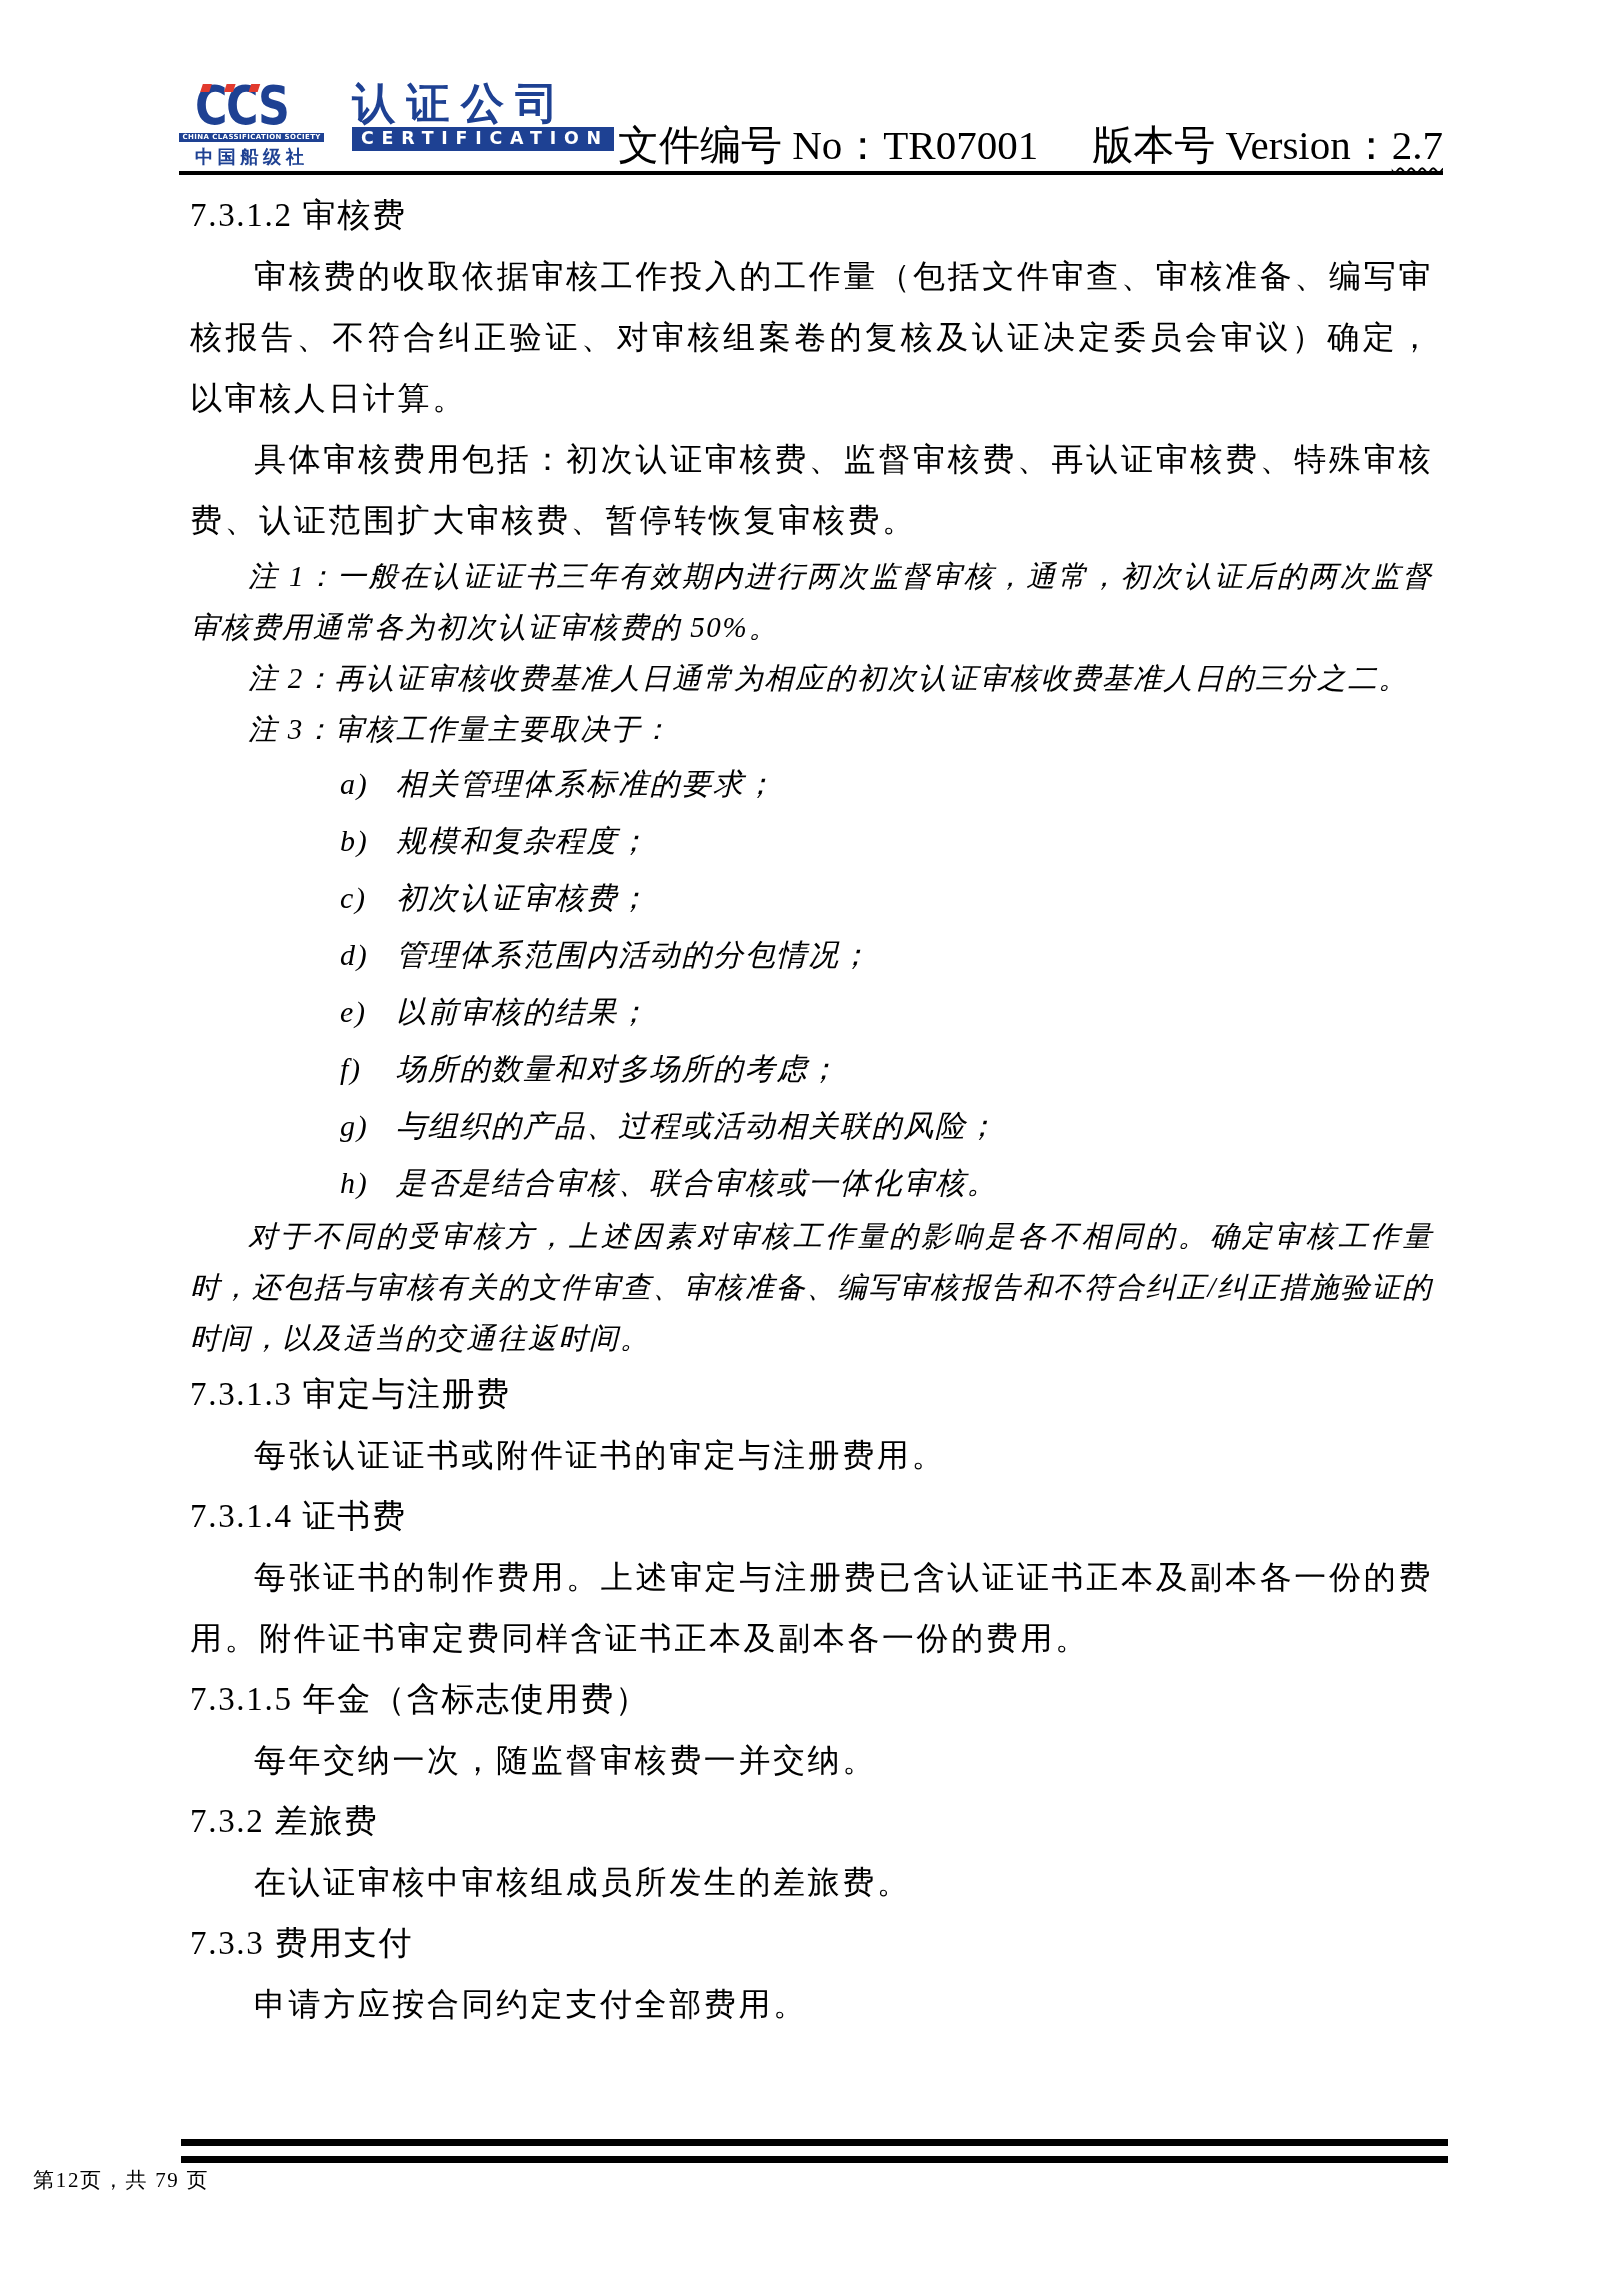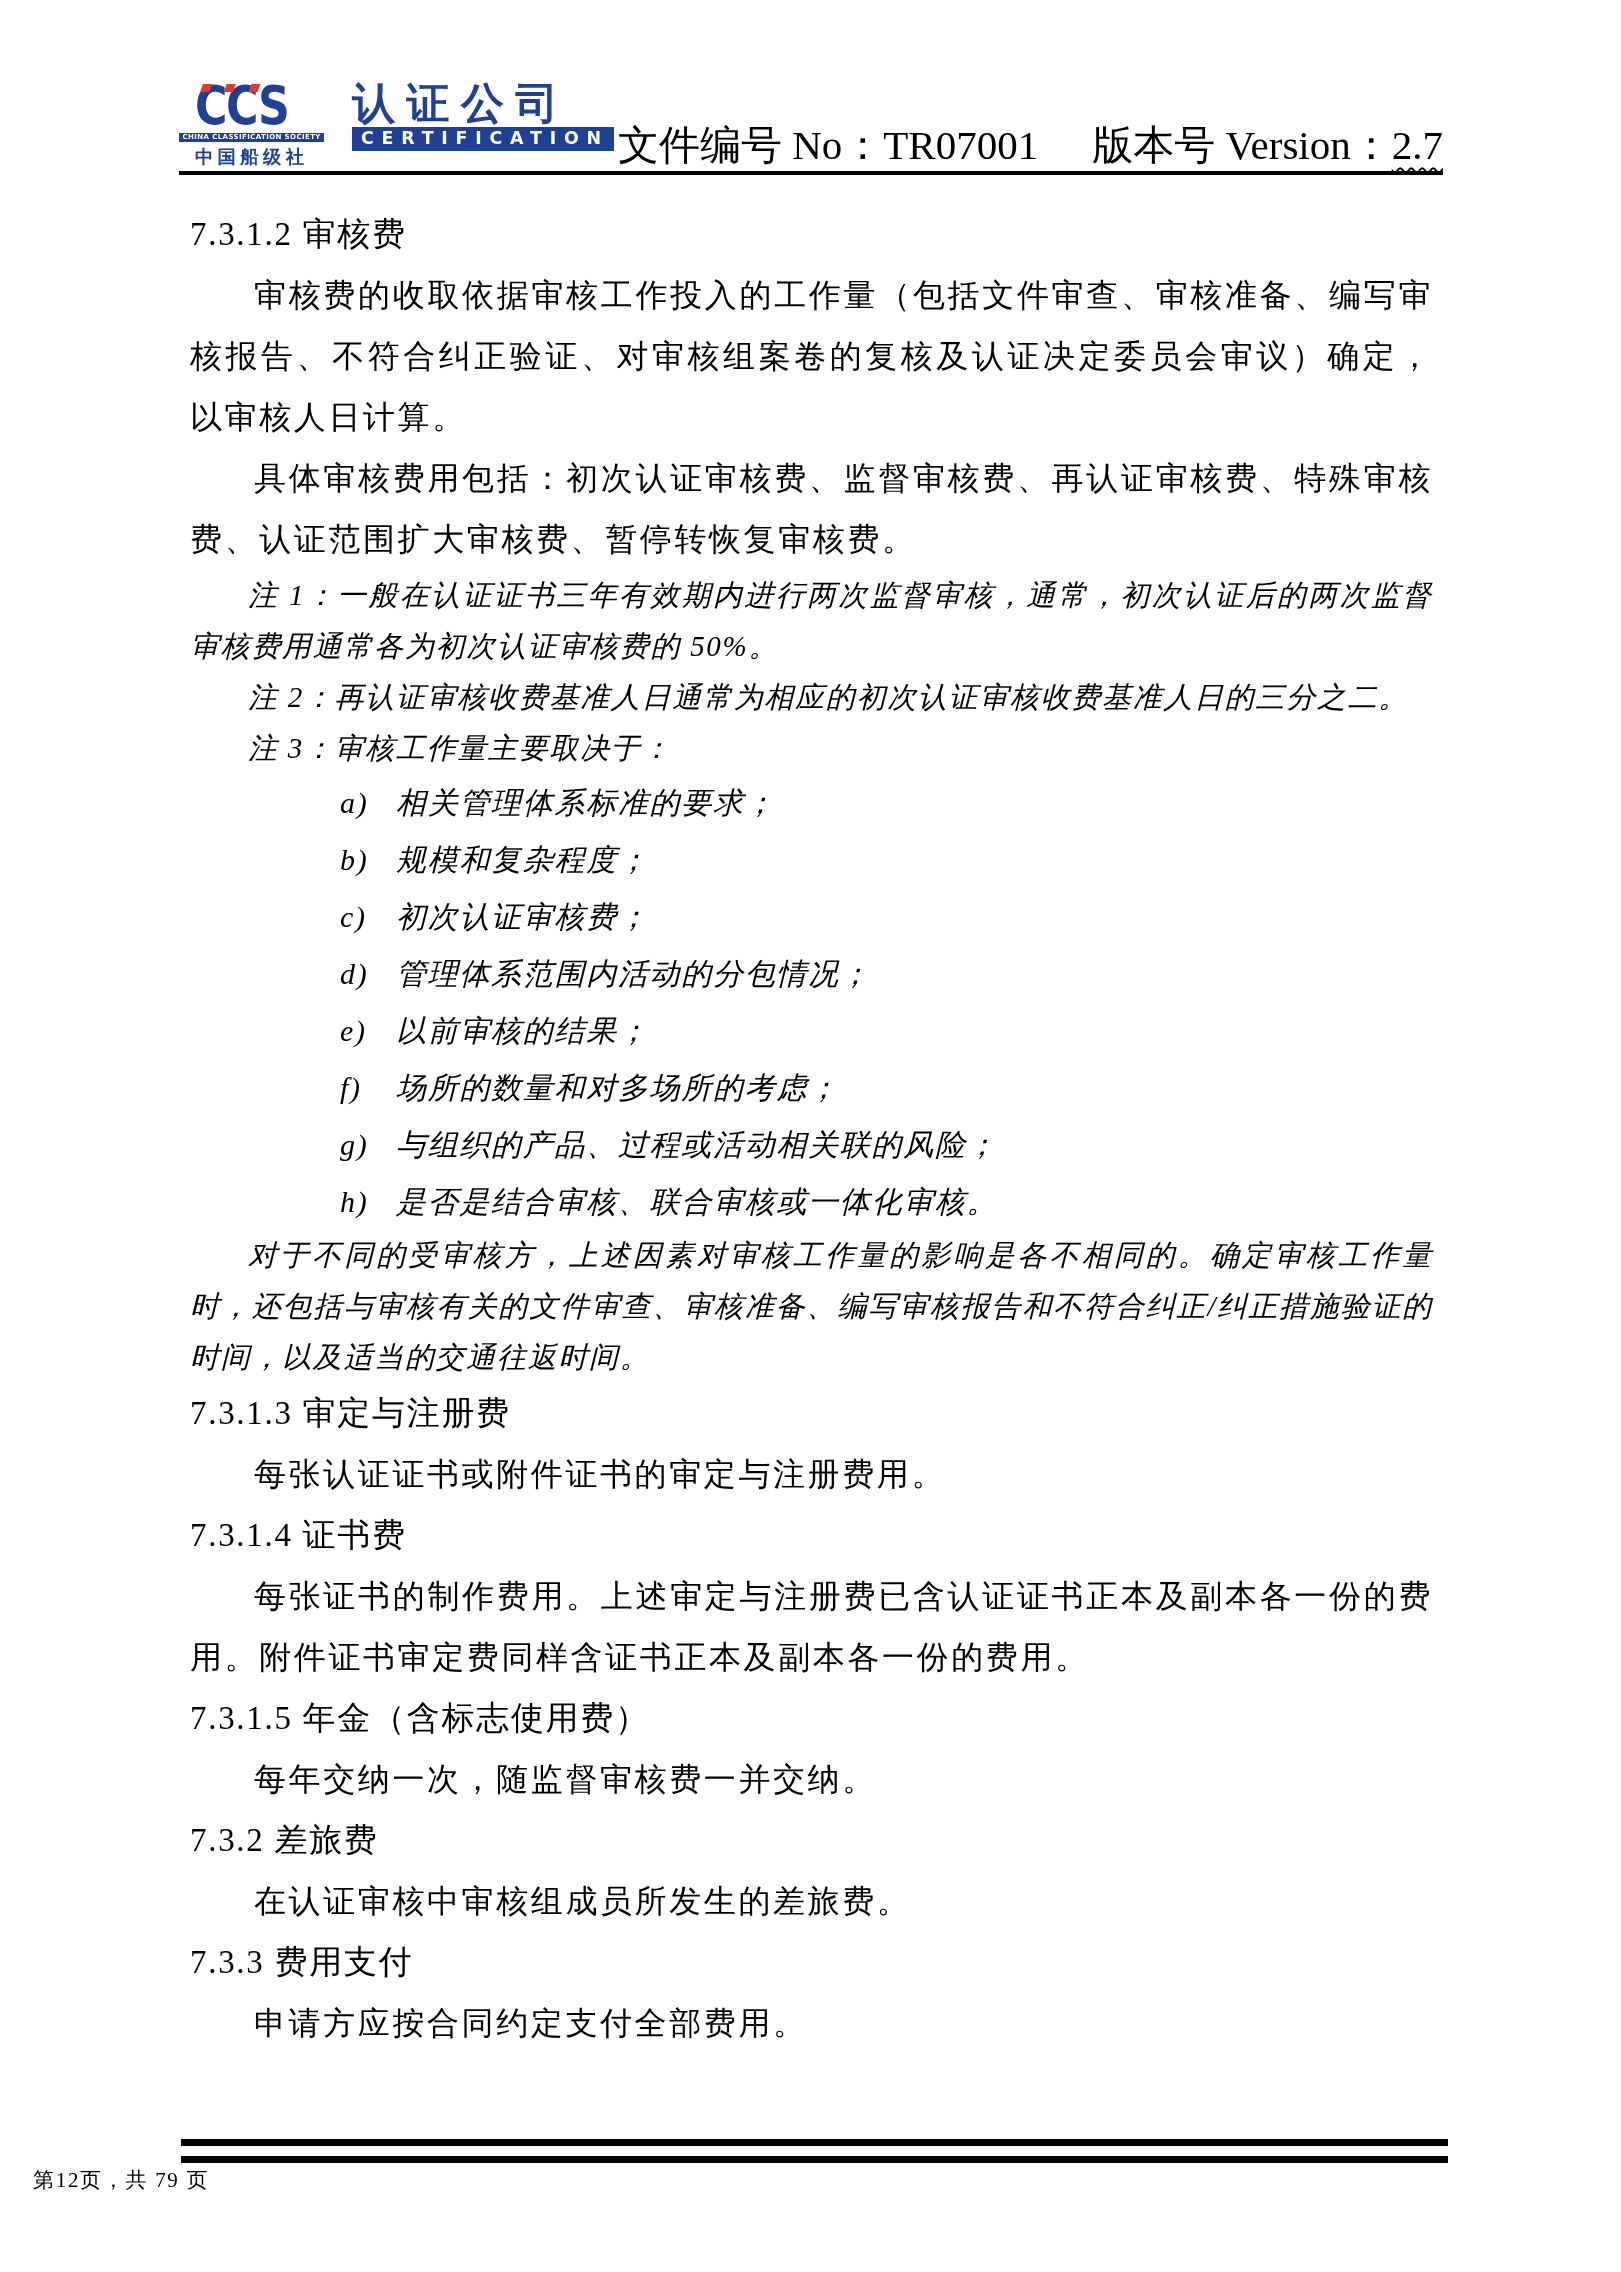--- a/index.html
+++ b/index.html
@@ -64,21 +64,21 @@
   .version-value{
     text-decoration:underline;
     text-decoration-style:wavy;
     text-decoration-thickness:1.7px;
     text-underline-offset:7.8px;
   }
 
   
   .content{
     position:absolute;
-    left:190px;top:204px;width:1243px;
+    left:190px;top:185px;width:1243px;
   }
   .block{margin:0;}
   .heading{
     font-size:33px;line-height:61px;
     letter-spacing:1.7px;
     text-align:left;
   }
   .para{
     font-size:32px;line-height:61px;
     letter-spacing:2.6px;

